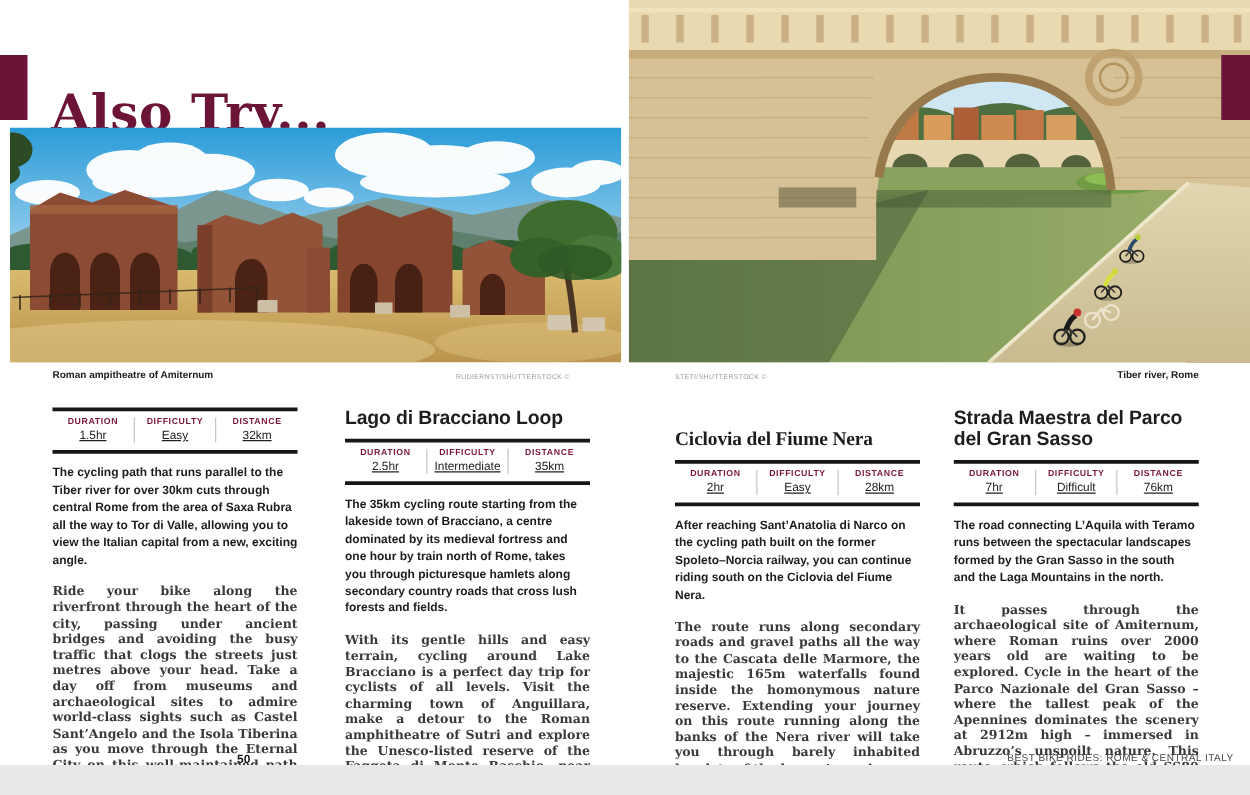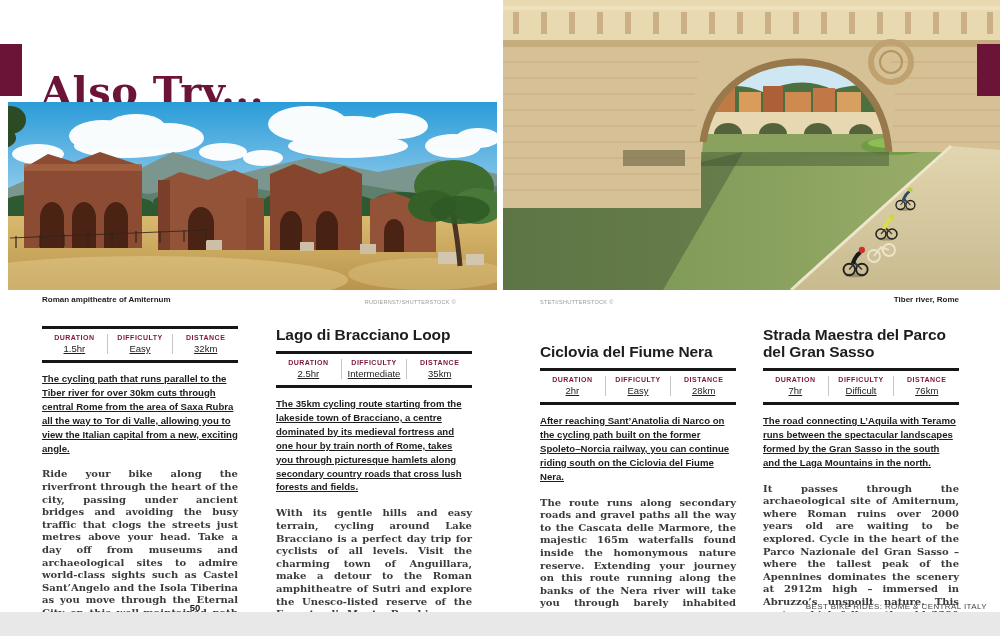--- a/index.html
+++ b/index.html
@@ -20,27 +20,27 @@
   .credit{position:absolute;top:299px;font-size:5.5px;color:#9a9a9a;letter-spacing:.3px;}
   #caption-left{left:42px;}
   #credit-left{left:260px;width:196px;text-align:right;}
   #credit-right{left:540px;}
   #caption-right{left:763px;width:196px;text-align:right;}
   
   .route{position:absolute;width:196px;top:326px;}
   #route-1{left:42px;}  #route-2{left:276px;}
   #route-3{left:540px;} #route-4{left:763px;}
   .route-title{font-size:15.5px;font-weight:bold;line-height:17px;letter-spacing:-.1px;color:#1d1d1b;margin:0 0 8px 0;}
-  #route-3 .route-title{padding-top:17px;}
+  #route-3 .route-title{padding-top:17px;font-family:Liberation Serif, serif;}
   .spec-table{border-top:3px solid #161616;border-bottom:3px solid #161616;display:flex;padding:5px 0 6px;}
   .spec-cell{flex:1;text-align:center;}
   .spec-cell + .spec-cell{border-left:1px solid #c6c6c6;}
   .spec-label{font-size:7px;font-weight:bold;letter-spacing:.5px;color:#7c1538;}
   .spec-value{font-size:9.5px;color:#222;margin-top:2px;text-decoration:underline;}
-  .lead{font-size:9.6px;font-weight:bold;line-height:1.45;margin:9px 0 0 0;text-decoration:underline;}
+  .lead{font-size:9.6px;font-weight:bold;line-height:1.45;margin:9px 0 0 0;}
   .body-text{font-family:"DejaVu Serif",serif;font-size:10px;line-height:1.26;color:#3a3a3a;
              text-align:justify;margin:13px 0 0 0;font-weight:bold;}
   
   .footer{position:absolute;top:602px;display:flex;align-items:flex-end;font-size:8px;
           letter-spacing:.4px;color:#454545;flex-direction:column;}
   .footer .pagenum{font-size:9.5px;font-weight:bold;color:#141414;letter-spacing:0;}
   #footer-left{left:19px;gap:22px;}
   #footer-right{right:13px;gap:28px;}
 </style>
 </head>

